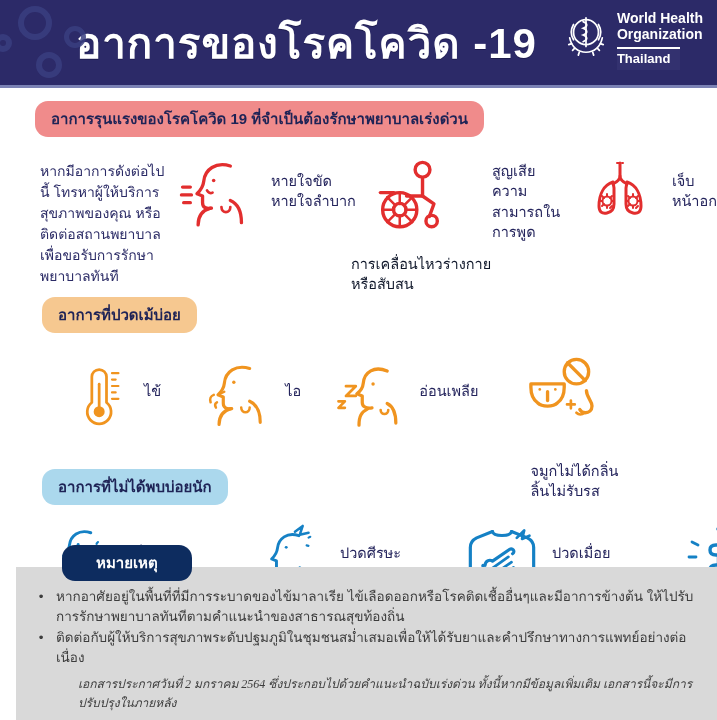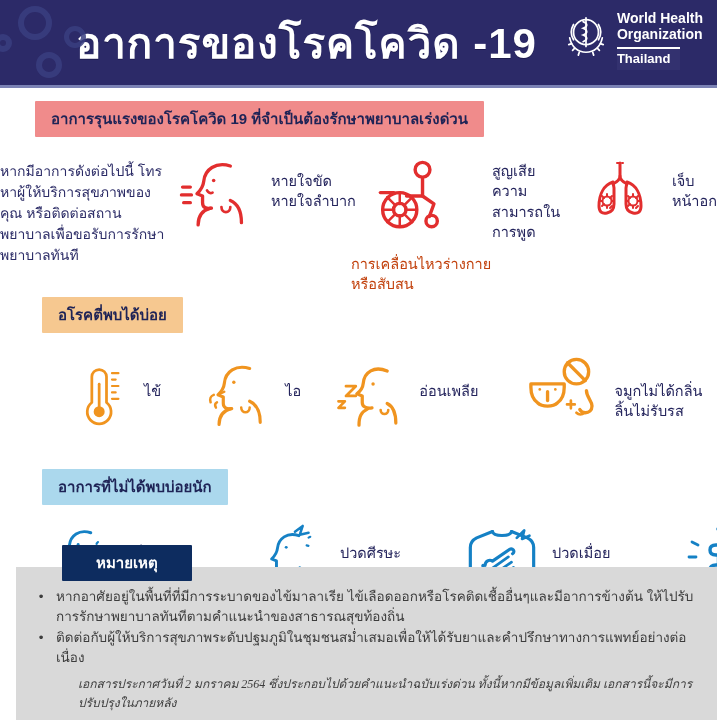--- a/index.html
+++ b/index.html
@@ -25,43 +25,43 @@
   .who { position:absolute; right:14px; top:10px; display:flex; align-items:flex-start; }
   .who-emblem { width:46px; height:46px; margin-right:8px; margin-top:2px; }
   .who-text { color:#fff; font-weight:bold; font-size:14px; line-height:1.15; }
   .who-country {
     display:inline-block; margin-top:5px; padding-top:4px; border-top:2px solid #ffffff;
     color:#fff; font-weight:bold; font-size:13px; background:#33316f; padding:3px 10px 3px 0;
   }
   
   .banner {
     display:inline-block; font-weight:bold; color:#1e2356;
-    padding:6px 16px; font-size:15px; border-radius:1px;
+    padding:6px 16px; font-size:15px; border-radius:13px;
   }
   .banner-red    { background:#f08b8b; margin:13px 0 0 35px; }
   .banner-orange { background:#f6c890; margin:16px 0 0 42px; }
   .banner-blue   { background:#abd8ed; margin:14px 0 0 42px; }
   .banner-navy   { background:#0d2c5f; color:#ffffff; margin-left:46px; padding:6px 34px; position:relative; z-index:2; }
   
   .ml { white-space:pre-line; }
-  .severe-row { display:flex; align-items:flex-start; margin-top:16px; height:128px; }
+  .severe-row { display:flex; align-items:flex-start; padding-left:40px; margin-top:16px; height:128px; }
   .intro { width:250px; font-size:14px; line-height:1.5; color:#2b2b66; padding-top:8px; }
   .sym { display:flex; align-items:flex-start; }
   .sym .lbl { font-size:14.5px; line-height:1.4; color:#24245c; padding-top:18px; }
   .sev1 { margin-left:6px;gap:10px; }  .sev1 .lbl { margin-left:4px; width:96px; }
   .sev2 { margin-left:2px; position:relative;gap:35px; } .sev2 .lbl { margin-left:6px; width:86px; padding-top:8px; }
-  .sev2 .sublbl { position:absolute; left:-18px; top:102px; width:175px; font-size:14.5px; line-height:1.35; color:#c2410c; }
+  .sev2 .sublbl { position:absolute; left:-18px; top:102px; width:175px; font-size:14.5px; line-height:1.35; color:#0f172a; }
   .sev3 { margin-left:6px; } .sev3 .lbl { margin-left:16px; }
   .icon { color:#e22e2e; flex:none; }
   .icon svg { display:block; }
   .common-row { display:flex; align-items:flex-start; padding-left:68px; margin-top:22px; height:100px; }
   .common-row .sym .lbl { padding-top:26px; }
   .c1 .lbl { margin-left:10px; } .c2 { margin-left:38px; } .c2 .lbl { margin-left:10px; }
   .c3 { margin-left:32px; } .c3 .lbl { margin-left:8px; }
-  .c4 { margin-left:42px; } .c4 .lbl { margin-left:10px; padding-top:16px; }
+  .c4 { margin-left:42px;flex-direction:column; } .c4 .lbl { margin-left:10px; padding-top:16px; }
   .orange .icon { color:#f0941f; }
   .blue .icon { color:#1581c5; }
   .lc-row1 { display:flex; align-items:flex-start; padding-left:48px; margin-top:16px; height:84px; }
   .lc-row2 { display:flex; align-items:flex-start; padding-left:48px; margin-top:2px; height:78px; }
   .lc-row1 .lbl, .lc-row2 .lbl { padding-top:22px; }
   .b1 .lbl { margin-left:12px; width:110px; }
   .b2 { margin-left:18px; } .b2 .lbl { margin-left:12px; width:120px; }
   .b3 { margin-left:4px; }  .b3 .lbl { margin-left:12px; width:110px; }
   .b4 { margin-left:22px; }
   .b5 .lbl { margin-left:14px; width:170px; padding-top:12px; }
@@ -162,21 +162,21 @@
           <circle cx="49" cy="44" r="4.5"></circle>
           <path d="M49 37v2M49 49v2M42 44h2M54 44h2M44 39l2 2M54 39l-2 2M44 49l2-2M54 49l-2 2"></path>
         </g>
       </svg>
     </span>
     <div class="lbl">เจ็บหน้าอก</div>
   </div>
 </div>
 
 
-<div class="banner banner-orange">อโรคตี่พบได้บ่อย</div>
+<div class="banner banner-orange">อาการที่ปวดเม้บ่อย</div>
 
 <div class="common-row orange">
   <div class="sym c1">
     <span class="icon">
       <svg width="66" height="84" viewBox="0 0 72 72" fill="none" stroke="currentColor" stroke-width="3" stroke-linecap="round" stroke-linejoin="round">
         <path d="M26 14a8 8 0 0 1 16 0v28a13 13 0 1 1-16 0z"></path>
         <path d="M34 22v24"></path>
         <circle cx="34" cy="52" r="6" fill="currentColor" stroke="none"></circle>
         <path d="M48 10h7M48 17h4M48 24h7M48 31h4M48 38h7" stroke-width="2.4"></path>
       </svg>

